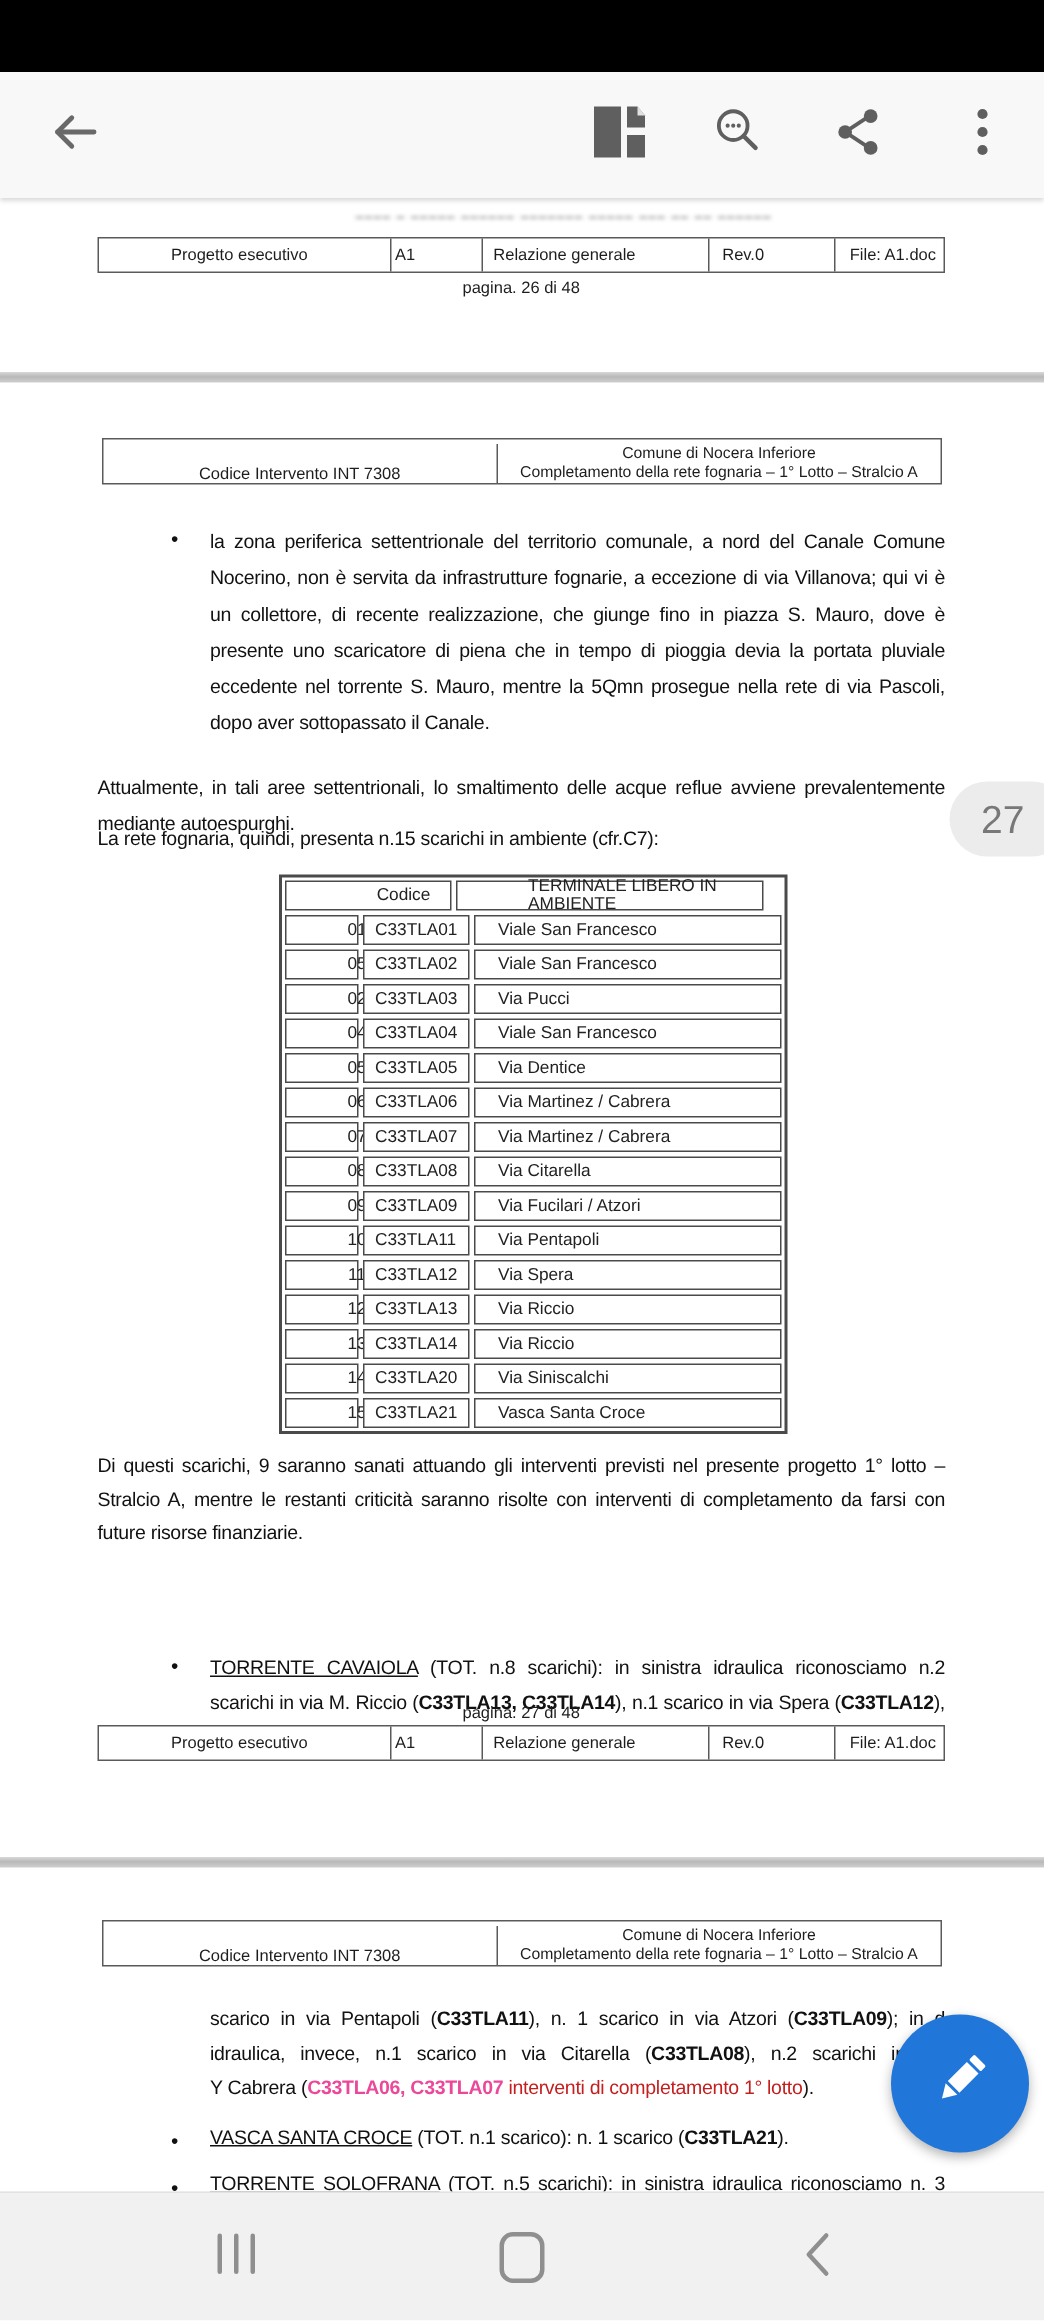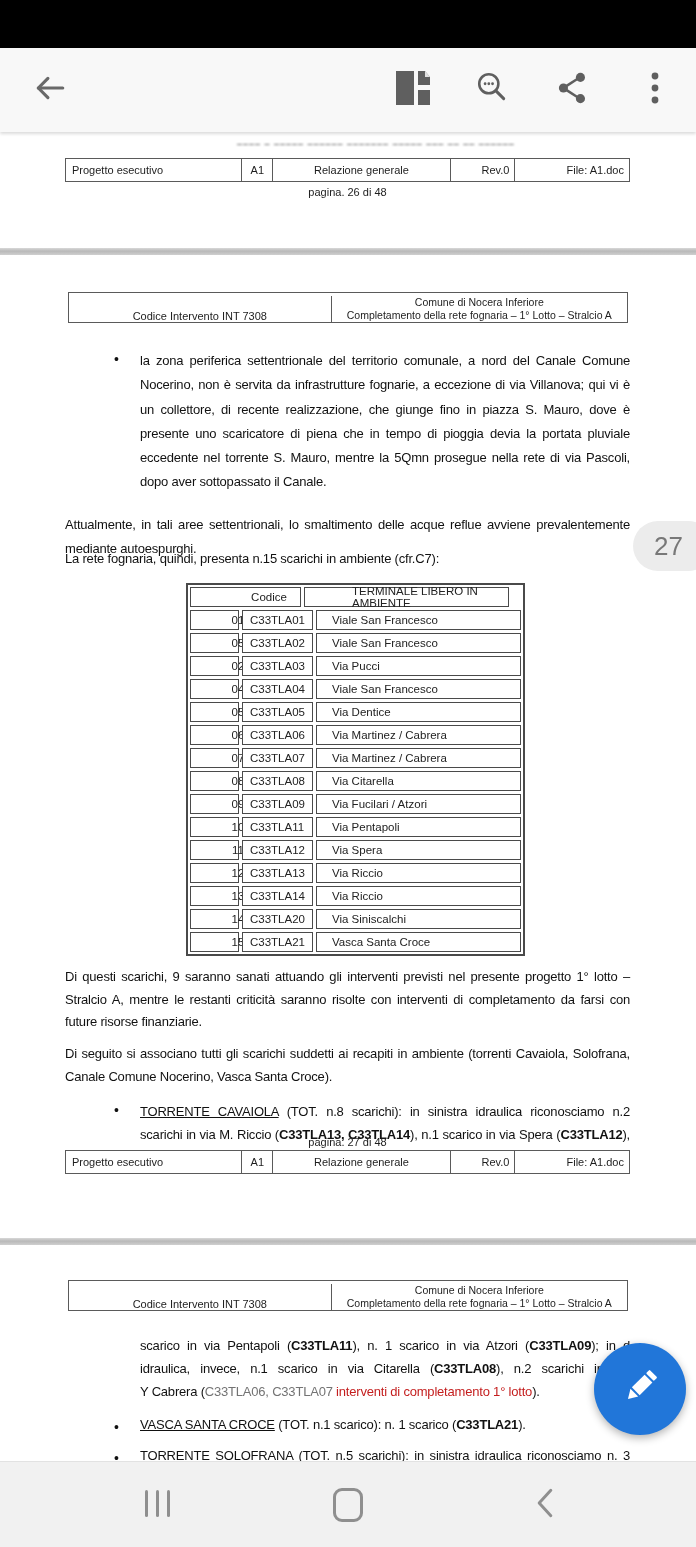--- a/index.html
+++ b/index.html
@@ -17,21 +17,21 @@
   .home-sq{width:24px;height:28px;border:3px solid #8f8f8f;border-radius:9px;}
   
   .content{position:absolute;left:0;top:132px;width:696px;height:1329px;background:#fff;}
   .blurline{position:absolute;left:237px;top:139px;width:300px;font-size:9px;color:#1a1a1a;
             filter:blur(1.3px);letter-spacing:1px;white-space:nowrap;overflow:hidden;}
   .pgap{position:absolute;left:0;width:696px;height:7px;
         background:linear-gradient(#d8d8d8,#b9b9b9 45%,#cfcfcf);}
   
   .ftable{position:absolute;left:65px;width:565px;height:24px;display:flex;border:1px solid #5a5a5a;
           box-sizing:border-box;font-size:11px;color:#1d1d1d;background:#fff;}
-  .fcell{border-left:1px solid #5a5a5a;height:100%;display:flex;align-items:center;box-sizing:border-box;}
+  .fcell{border-left:1px solid #5a5a5a;height:100%;display:flex;align-items:center;box-sizing:border-box;margin-left:42px;}
   .fcell:first-child{border-left:none;}
   .fc1{width:176px;justify-content:flex-start;padding-left:6px;}
   .fc2{width:31px;justify-content:center;}
   .fc3{width:178px;justify-content:center;}
   .fc4{width:65px;justify-content:flex-end;padding-right:5px;}
   .fc5{width:115px;justify-content:flex-end;padding-right:5px;}
   .pagelabel{position:absolute;left:65px;width:565px;text-align:center;font-size:11px;color:#1d1d1d;}
   
   .htable{position:absolute;left:68px;width:560px;height:31px;display:flex;border:1px solid #5a5a5a;
           box-sizing:border-box;font-size:11px;color:#1d1d1d;background:#fff;align-items:flex-end;}
@@ -40,21 +40,21 @@
        justify-content:center;font-size:10.5px;line-height:13px;text-align:center;}
   
   .para{position:absolute;font-size:13px;line-height:23.5px;letter-spacing:-0.2px;text-align:justify;color:#111;}
   .w-full{left:65px;width:565px;}
   .w-ind{left:140px;width:490px;}
   .jlast{text-align-last:justify;}
   .bdot{position:absolute;left:114px;width:10px;font-size:14px;color:#111;}
   .u{text-decoration:underline;}
   .b{font-weight:bold;}
   .red{color:#c41e1e;}
-  .redb{color:#737373;font-weight:normal;}
+  .redb{color:#ec4899;font-weight:bold;}
   .line{position:absolute;left:140px;width:490px;font-size:13px;letter-spacing:-0.2px;color:#111;
         white-space:nowrap;overflow:visible;}
   .linej{text-align:justify;text-align-last:justify;white-space:normal;height:24px;overflow:hidden;}
   
   .badge{position:absolute;left:633px;top:521px;width:80px;height:50px;border-radius:25px;background:#ececec;
          display:flex;align-items:center;z-index:4;}
   .badge span{font-size:26px;color:#787878;padding-left:21px;}
   
   .sctable{position:absolute;left:186px;top:583px;border:2px solid #4a4a4a;padding:2px;background:#fff;}
   .strow{display:flex;gap:3px;margin-bottom:3px;}
@@ -246,21 +246,20 @@
           </div>
           <div class="strow">
             <div class="stcell sc0">15</div>
             <div class="stcell sc1">C33TLA21</div>
             <div class="stcell sc2">Vasca Santa Croce</div>
           </div>
         </div>
     </div>
 
     <div class="para w-full" style="top:834px;line-height:22.5px;">Di questi scarichi, 9 saranno sanati attuando gli interventi previsti nel presente progetto 1° lotto – Stralcio A, mentre le restanti criticità saranno risolte con interventi di completamento da farsi con future risorse finanziarie.</div>
-    <div class="para w-full" style="top:911px;line-height:22.5px;">Di seguito si associano tutti gli scarichi suddetti ai recapiti in ambiente (torrenti Cavaiola, Solofrana, Canale Comune Nocerino, Vasca Santa Croce).</div>
 
     <span class="bdot" style="top:970px;">•</span>
     <div class="para w-ind jlast" style="top:968px;line-height:23px;">
       <span class="u">TORRENTE CAVAIOLA</span><span> (TOT. n.8 scarichi): in sinistra idraulica riconosciamo n.2 scarichi in via M. Riccio (</span><span class="b">C33TLA13, C33TLA14</span><span>), n.1 scarico in via Spera (</span><span class="b">C33TLA12</span><span>), n. 1</span>
     </div>
 
     <div class="ftable" style="top:1018px;">
       <div class="fcell fc1">Progetto esecutivo</div>
       <div class="fcell fc2">A1</div>
       <div class="fcell fc3">Relazione generale</div>

